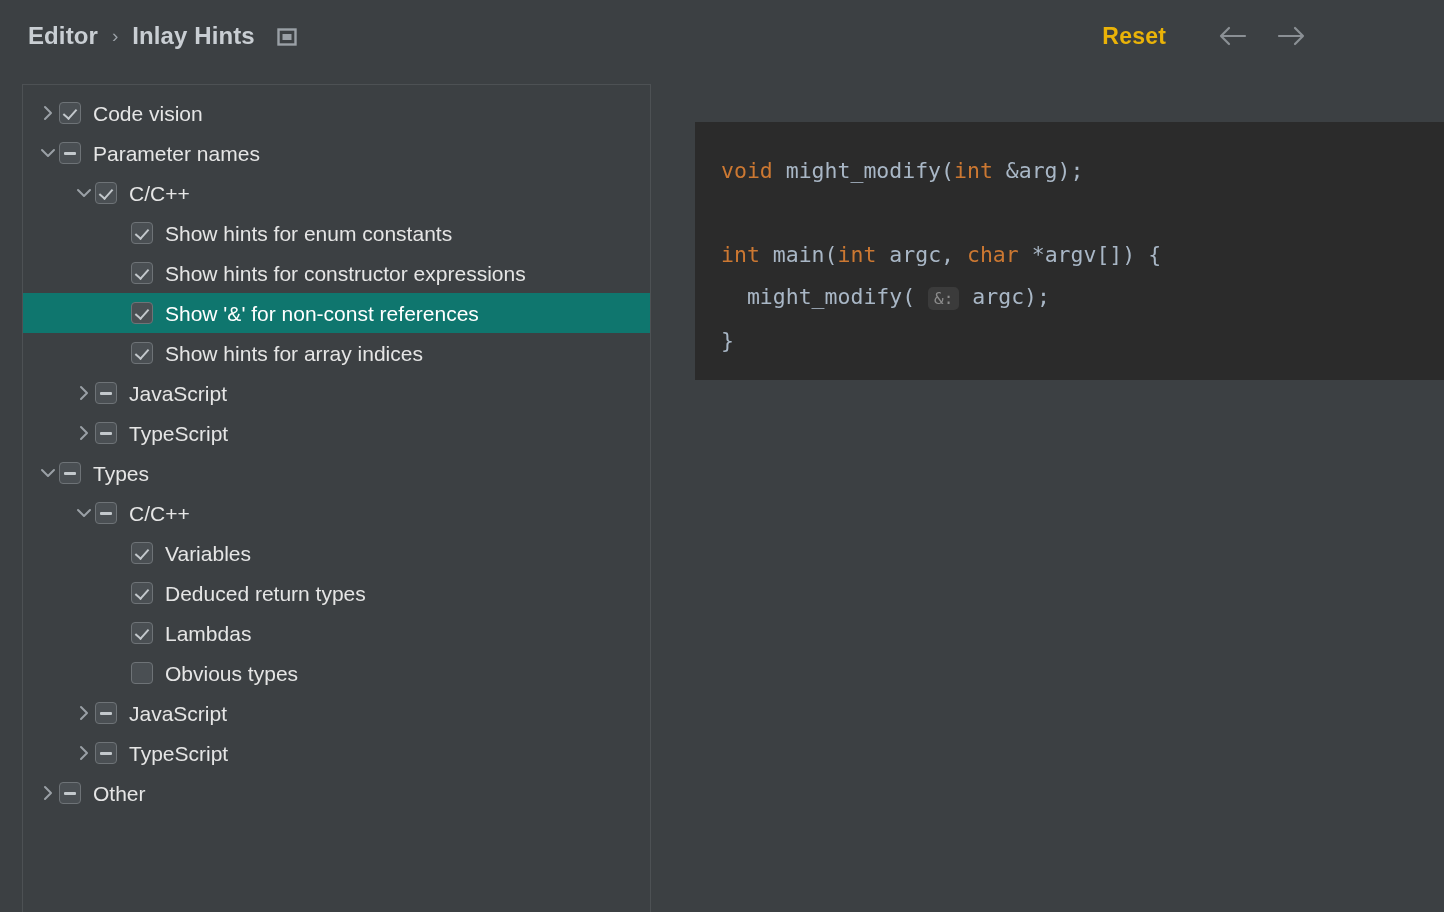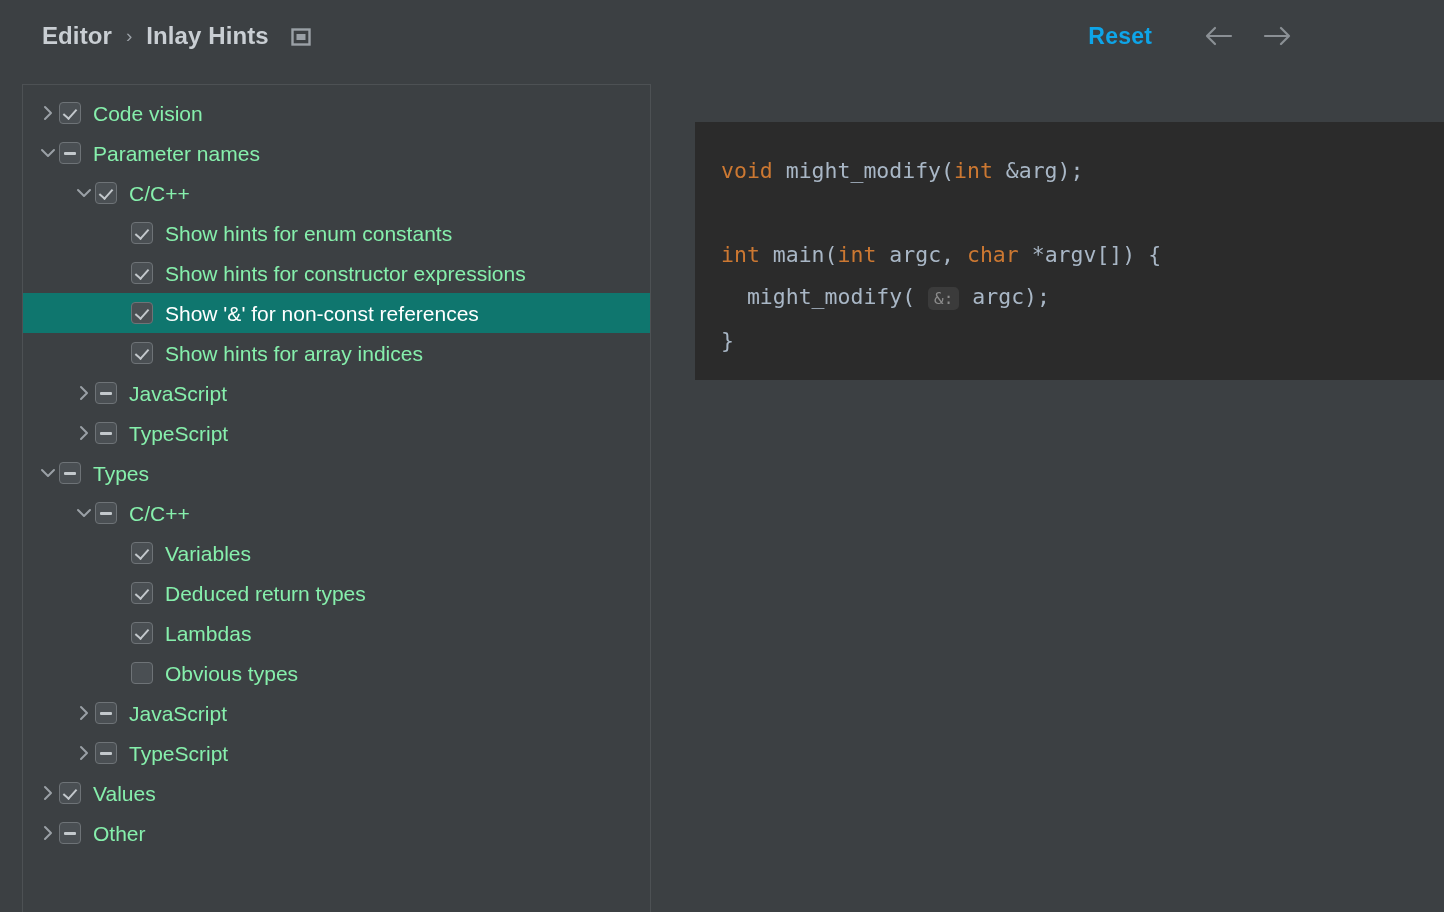--- a/index.html
+++ b/index.html
@@ -23,21 +23,21 @@
   }
 
   
   .header {
     position: absolute;
     left: 0; top: 0;
     width: 1340px;
     height: 72px;
     display: flex;
     align-items: center;
-    padding: 0 42px;
+    padding: 0 28px;
     box-sizing: border-box;
   }
   .breadcrumb {
     display: flex;
     align-items: center;
     gap: 0;
   }
   .crumb {
     font-size: 24px;
     font-weight: bold;
@@ -58,21 +58,21 @@
     height: 20px;
     display: inline-block;
     position: relative;
     top: 1px;
   }
   .spacer { flex: 1 1 auto; }
 
   .reset-btn {
     font-size: 23px;
     font-weight: bold;
-    color: #0ea5e9;
+    color: #eab308;
     cursor: pointer;
     background: none;
     border: none;
     padding: 0;
     font-family: "Liberation Sans", sans-serif;
     letter-spacing: 0.2px;
   }
   .nav-arrows {
     display: flex;
     align-items: center;
@@ -148,21 +148,21 @@
   .cbox.partial::after {
     content: "";
     position: absolute;
     left: 4px; top: 8.5px;
     width: 12px; height: 3px;
     background: #c3c8cc;
     border-radius: 1px;
   }
   .row-label {
     font-size: 21px;
-    color: #86efac;
+    color: #e5e5e5;
     margin-left: 12px;
     line-height: 1;
   }
 
   
   .lvl0 { padding-left: 14px; }
   .lvl1 { padding-left: 50px; }
   .lvl2 { padding-left: 86px; }
 
   
@@ -360,29 +360,20 @@
           </span>
           <span class="cbox partial"></span>
           <span class="row-label">TypeScript</span>
         </div>
         <div class="row lvl0">
           <span class="twisty">
             <svg width="22" height="22" viewBox="0 0 22 22">
               <path d="M8 5 L14 11 L8 17" fill="none" stroke="#9aa0a6" stroke-width="2" stroke-linecap="round" stroke-linejoin="round"></path>
             </svg>
           </span>
-          <span class="cbox checked"></span>
-          <span class="row-label">Values</span>
-        </div>
-        <div class="row lvl0">
-          <span class="twisty">
-            <svg width="22" height="22" viewBox="0 0 22 22">
-              <path d="M8 5 L14 11 L8 17" fill="none" stroke="#9aa0a6" stroke-width="2" stroke-linecap="round" stroke-linejoin="round"></path>
-            </svg>
-          </span>
           <span class="cbox partial"></span>
           <span class="row-label">Other</span>
         </div>
       </div>
   </div>
 
   <div class="detail">
     <div class="code-block" id="code-block"><div><span class="kw">void</span><span class="pl"> might_modify(</span><span class="kw">int</span><span class="pl"> &amp;arg);</span></div><div>&nbsp;</div><div><span class="kw">int</span><span class="pl"> main(</span><span class="kw">int</span><span class="pl"> argc, </span><span class="kw">char</span><span class="pl"> *argv[]) {</span></div><div><span class="pl">  might_modify( </span><span class="hint">&amp;:</span><span class="pl"> argc);</span></div><div><span class="pl">}</span></div></div>
   </div>
 

